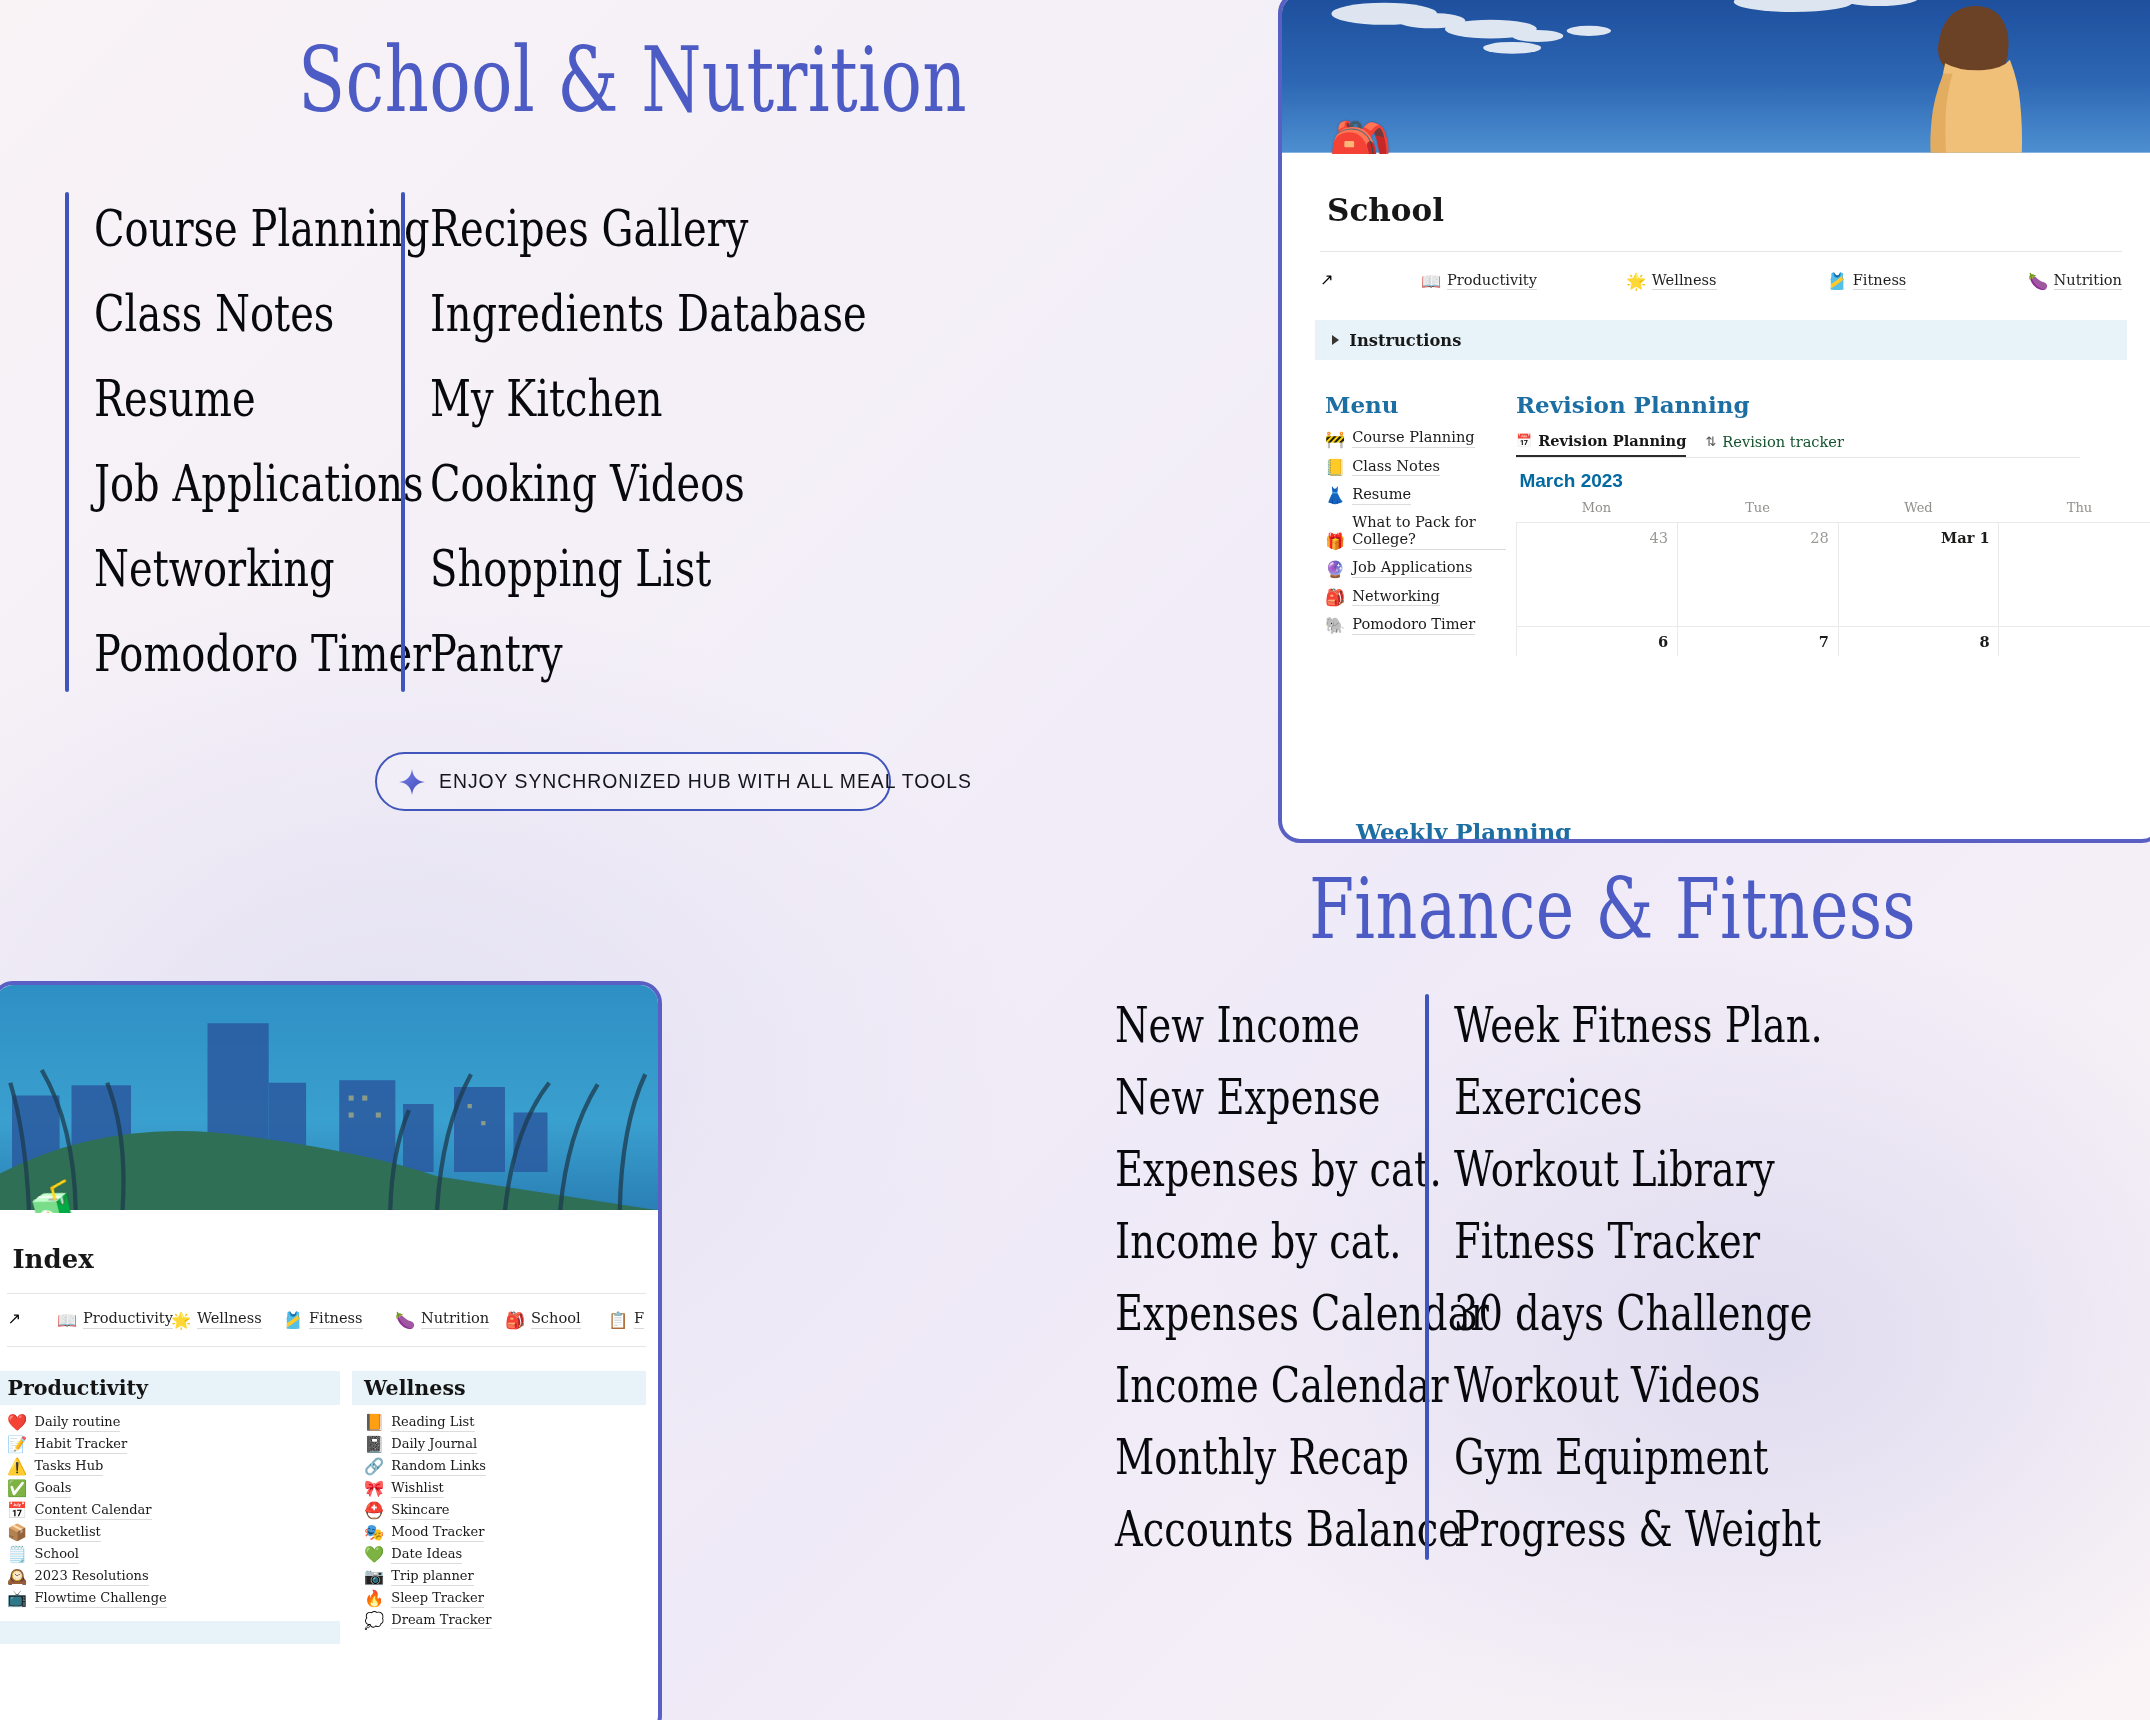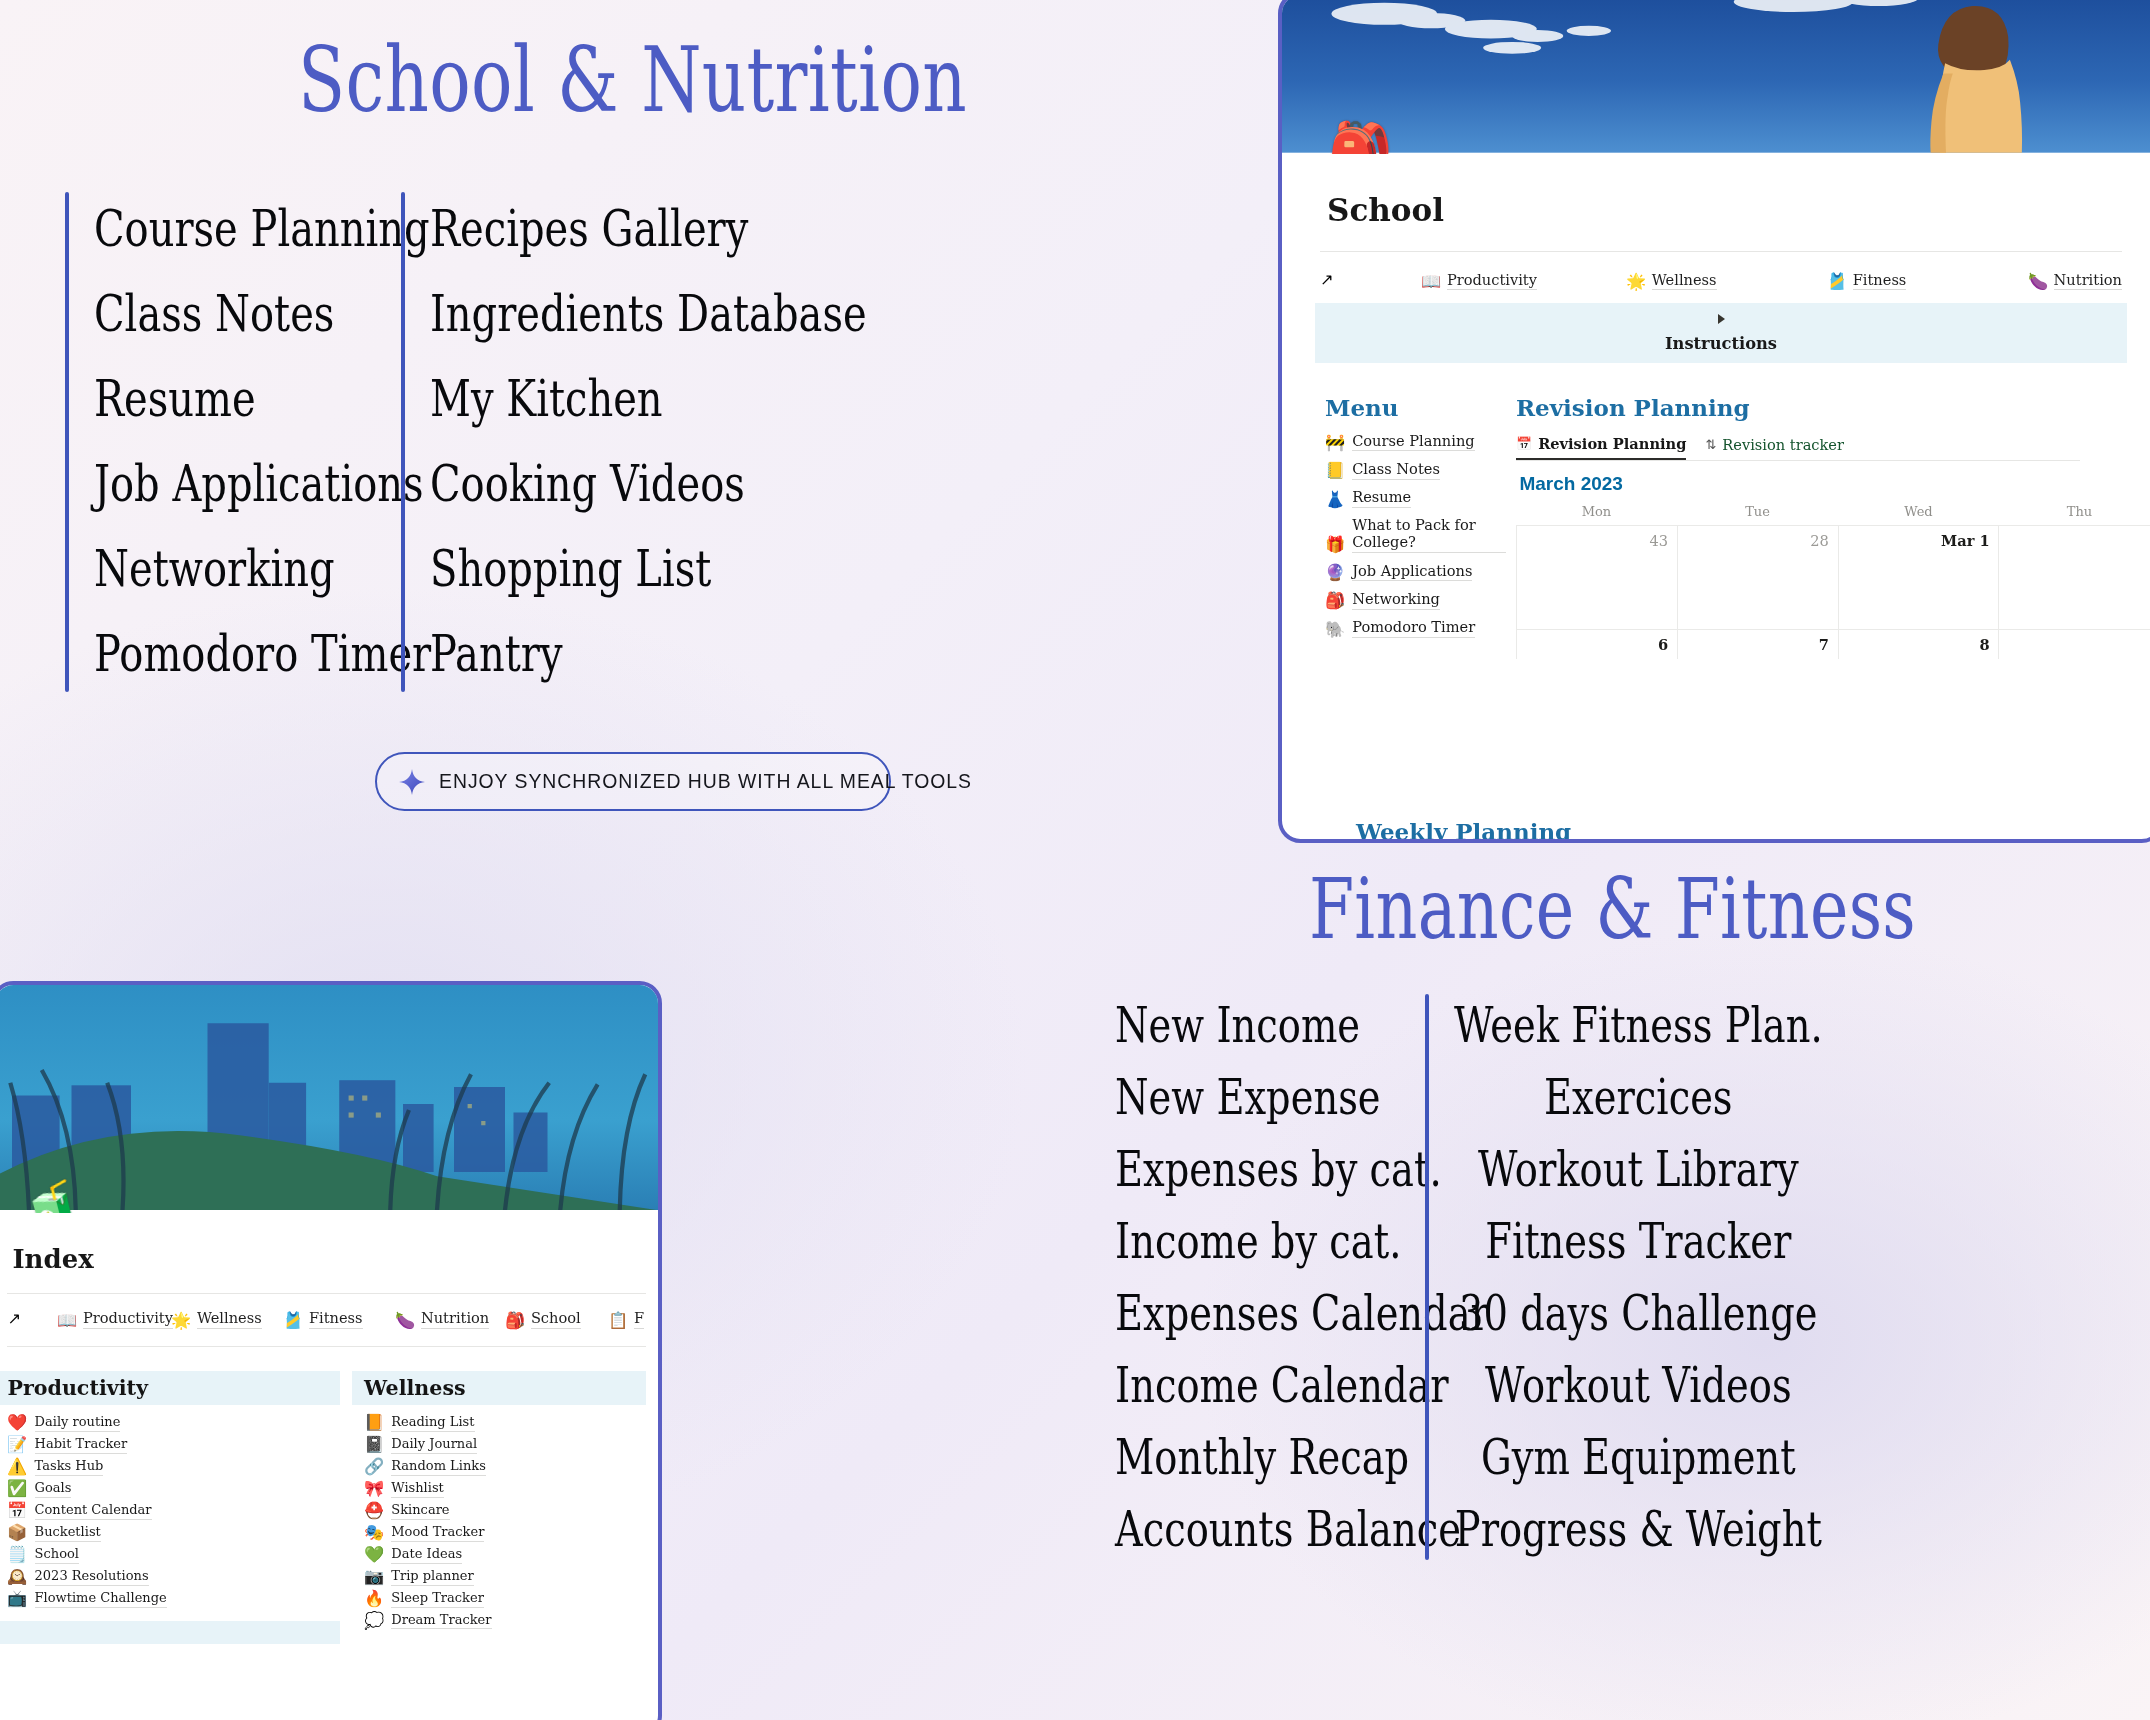--- a/index.html
+++ b/index.html
@@ -54,21 +54,21 @@
     letter-spacing:1px; color:#15161c; white-space:nowrap;
     transform:scaleX(.97); transform-origin:left center;
   }
 
   
   #finance-fitness{ position:absolute; left:1075px; top:860px; width:1075px; height:860px; }
   #finance-fitness .panel-title{ font-size:84px; line-height:1; text-align:center; margin-top:6.9px; }
   #finance-fitness .lists{ margin-top:38px; padding-left:40px; }
   #finance-fitness .col:nth-child(1){ width:293px; padding-left:0; }
   #finance-fitness .col:nth-child(1) .rule{ display:none; }
-  #finance-fitness .col:nth-child(2){ margin-left:17px;text-align:center; }
+  #finance-fitness .col:nth-child(2){ margin-left:17px; }
   #finance-fitness .col li{ font-size:48px; line-height:72px; }
 
   
   .notion-card{
     position:absolute; background:#ffffff; overflow:hidden;
     border:4.3px solid #5a5fc4;
   }
   .cover{ position:relative; width:100%; overflow:hidden; }
   .cover .sky{ position:absolute; inset:0; }
   .emoji-badge{
@@ -106,21 +106,21 @@
     font-family:"DejaVu Serif", serif; color:#1a1a1a;
     border-bottom:0.9px solid #dcdcda; padding-bottom:1.7px;
   }
 
   
   #school-card{ left:1278px; top:-8.6px; width:886px; height:852px; border-radius:22.4px; }
   #school-card .cover{ height:159px; }
   #school-card .page-title{ font-size:31px; margin:38px 0 0 45px; }
   #school-card .hr.h1{ margin:22.4px 38px 0; }
   #school-card .navrow{ margin:19px 38px 0; gap:0; }
-  #school-card .callout{ margin:13px 33px 0; padding:10.3px 17px;flex-direction:column; }
+  #school-card .callout{ margin:30px 33px 0; padding:10.3px 17px; }
   #school-card .body{ display:flex; margin:31px 0 0 43px; }
   #school-card .menu-col{ width:215px; }
   #school-card .sec-h{ font-size:23px; }
   #school-card .link-list{ margin-top:10.3px; }
   #school-card .link-list li{ margin-bottom:8.6px; }
   #school-card .link-list .lb{ font-size:14.6px; }
   #school-card .rev-col{ margin-left:10.3px; }
 
   .viewtabs{ display:flex; gap:19px; align-items:center; margin-top:13.8px; }
   .viewtab{ display:flex; align-items:center; gap:6px; padding-bottom:6px; }

